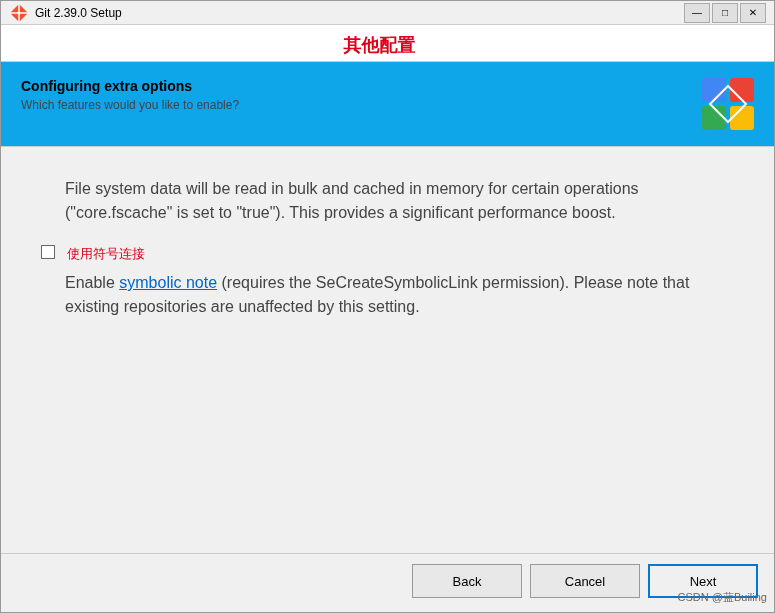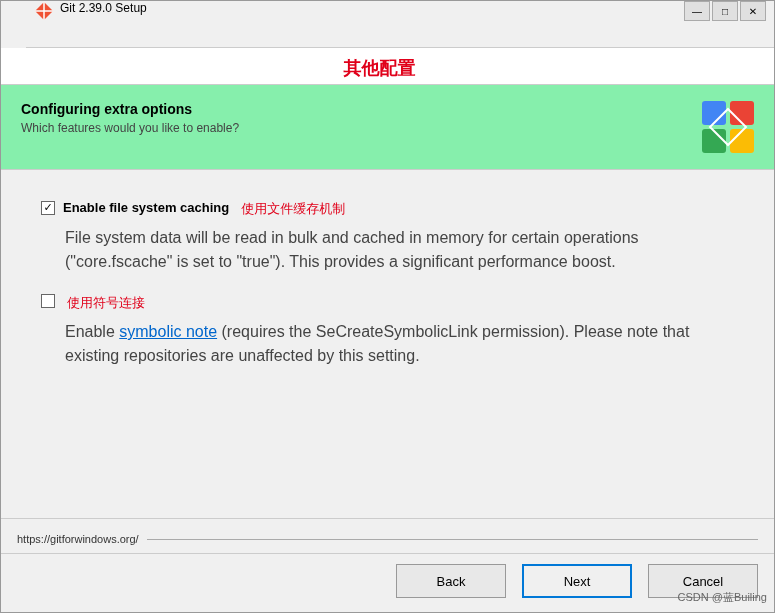--- a/index.html
+++ b/index.html
@@ -15,27 +15,26 @@
       width: 775px;
       height: 613px;
       background: #f0f0f0;
       border: 1px solid #999;
       box-shadow: 2px 2px 8px rgba(0,0,0,0.4);
       display: flex;
       flex-direction: column;
     }
     .title-bar {
       background: #f0f0f0;
-      height: 47px;
-      display: flex;
-      align-items: flex-start;
+      height: 24px;
+      display: flex;
+      align-items: center;
       padding: 0 8px;
       border-bottom: 1px solid #ccc;
       flex-shrink: 0;
-      margin-left: 25px;
     }
     .title-bar-icon {
       width: 20px;
       height: 20px;
       margin-right: 6px;
       flex-shrink: 0;
     }
     .title-bar-text {
       font-size: 12px;
       font-weight: normal;
@@ -52,21 +51,21 @@
       background: #e0e0e0;
       border: 1px solid #aaa;
       font-size: 10px;
       cursor: pointer;
       display: flex;
       align-items: center;
       justify-content: center;
     }
 
     .header-section {
-      background: #86efac;
+      background: #0ea5e9;
       padding: 16px 20px 16px 20px;
       border-bottom: 1px solid #ccc;
       display: flex;
       align-items: flex-start;
       justify-content: space-between;
       flex-shrink: 0;
     }
     .header-text h2 {
       font-size: 14px;
       font-weight: bold;
@@ -156,21 +155,21 @@
       background: #f0f0f0;
       border-top: 1px solid #ccc;
       padding: 8px 16px;
       flex-shrink: 0;
     }
     .button-row {
       background: #f0f0f0;
       padding: 10px 16px 14px 16px;
       display: flex;
       justify-content: flex-end;
-      gap: 16px;
+      gap: 8px;
       flex-shrink: 0;
       border-top: 1px solid #ccc;
     }
     .btn {
       width: 110px;
       height: 34px;
       font-size: 13px;
       cursor: pointer;
       border: 1px solid #999;
       background: #e8e8e8;
@@ -242,49 +241,36 @@
         <rect x="0" y="28" width="24" height="24" rx="3" fill="#34A853"></rect>
         <rect x="28" y="28" width="24" height="24" rx="3" fill="#FBBC05"></rect>
 
         <polygon points="26,8 44,26 26,44 8,26" fill="none" stroke="white" stroke-width="2"></polygon>
       </svg>
     </div>
   </div>
 
   <div class="content-area">
 
-    <div class="option-row">
-      <div class="checkbox-wrap">
-        <div class="checkbox checked"></div>
-        <span class="option-label">Enable file system caching</span>
-      </div>
-      <span class="option-chinese">使用文件缓存机制</span>
-    </div>
     <div class="option-desc">File system data will be read in bulk and cached in memory for certain operations ("core.fscache" is set to "true"). This provides a significant performance boost.</div>
 
     <div class="option-row">
       <div class="checkbox-wrap">
         <div class="checkbox"></div>
       </div>
       <span class="option-chinese">使用符号连接</span>
     </div>
     <div class="option-desc">
       Enable <a href="#">symbolic note</a> (requires the SeCreateSymbolicLink permission). Please note that existing repositories are unaffected by this setting.
     </div>
 
   </div>
 
-  <div class="footer-section">
-    <div class="footer-url-row">
-      <span class="footer-url-text">https://gitforwindows.org/</span>
-      <div class="footer-url-line"></div>
-    </div>
-  </div>
 
   <div class="button-row">
     <button class="btn">Back</button>
+    <button class="btn">Cancel</button>
     <button class="btn primary">Next</button>
-    <button class="btn">Cancel</button>
   </div>
 
 </div>
 
 <div class="watermark">CSDN @蓝Builing</div>
 
 </body></html>

